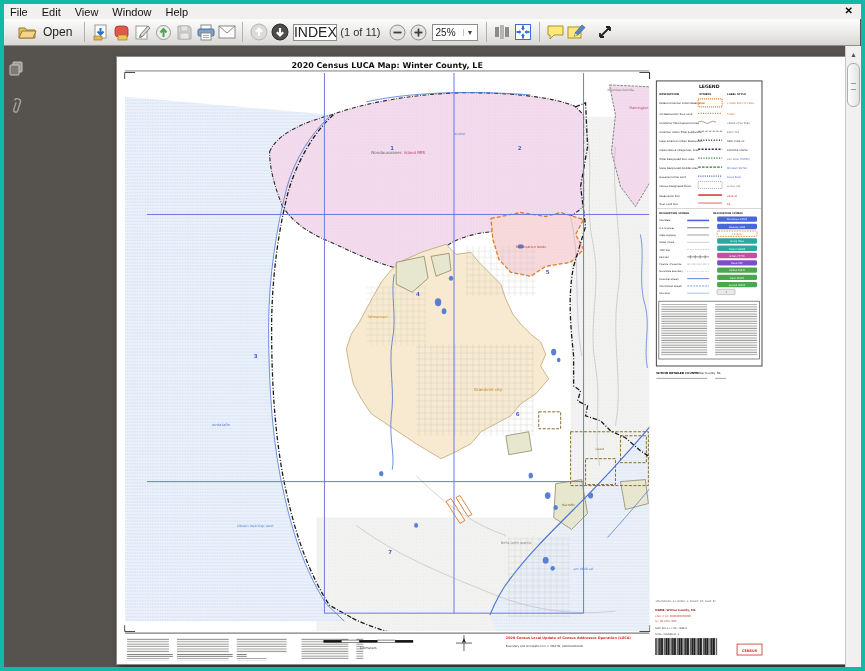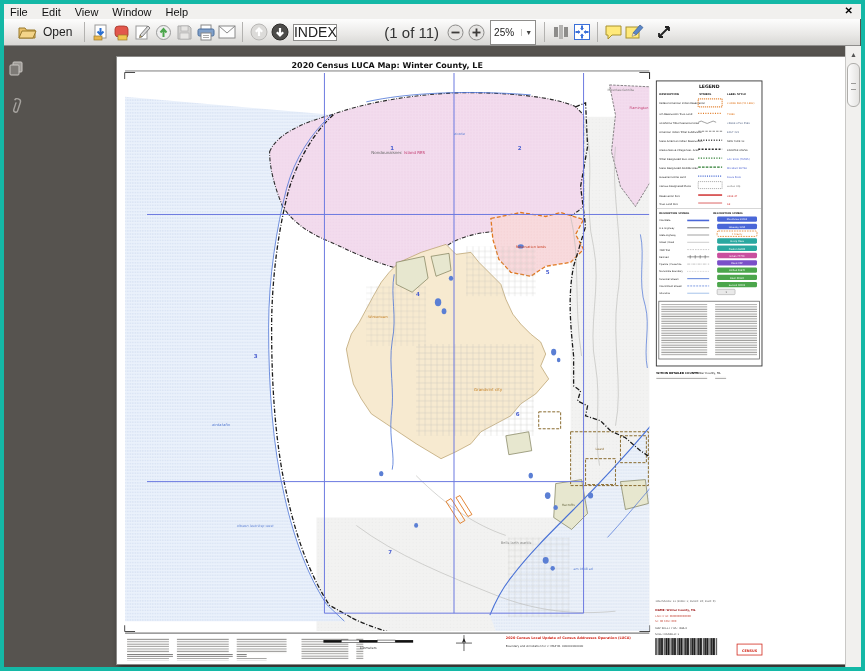--- a/index.html
+++ b/index.html
@@ -16,22 +16,22 @@
   
   .toolbar { position:absolute; left:0; top:15px; right:1px; height:27px;
     background:linear-gradient(#fdfdfd,#e9e8e6 60%,#d8d7d4); border-bottom:1px solid #8f8e8c;
     display:flex; align-items:center; padding:0 6px; }
   .tbtn { display:flex; align-items:center; gap:5px; padding:2px 7px; border-radius:3px; height:22px; }
   .open-label { font-size:12px; color:#222; }
   .sep { width:1px; height:20px; background:#b3b2b0; margin:0 5px; }
   .ico { width:21px; height:21px; display:flex; align-items:center; justify-content:center; }
   .pagebox { width:44px; height:17px; background:#fff; border:1px solid #8e8d8b; font-size:14px;
     display:flex; align-items:center; justify-content:center; color:#222; margin:0 3px; }
-  .pagecount { font-size:15px; color:#333; margin-right:6px;margin-left:44px; }
-  .zoombox { width:46px; height:25px; background:#fff; border:1px solid #8e8d8b; font-size:10px;
+  .pagecount { font-size:11px; color:#333; margin-right:6px; }
+  .zoombox { width:46px; height:17px; background:#fff; border:1px solid #8e8d8b; font-size:10px;
     display:flex; align-items:center; justify-content:space-between; padding:0 3px; color:#222; margin:17px 3px;}
   .zoombox .arr { font-size:7px; color:#444; border-left:1px solid #c5c4c2; padding-left:3px; }
   .right-links { margin-left:auto; display:flex; align-items:center; height:100%; }
   .rlink { color:#1f63b0; font-weight:bold; font-size:12px; padding:0 13px; }
   .rdiv { width:1px; height:16px; border-left:1px dotted #9a9998; }
 
   
   .sidebar { position:absolute; left:0; top:42px; bottom:0; width:24px; background:#56534f; }
   .side-ico { width:24px; height:24px; display:flex; align-items:center; justify-content:center; margin-top:10px; }
 

